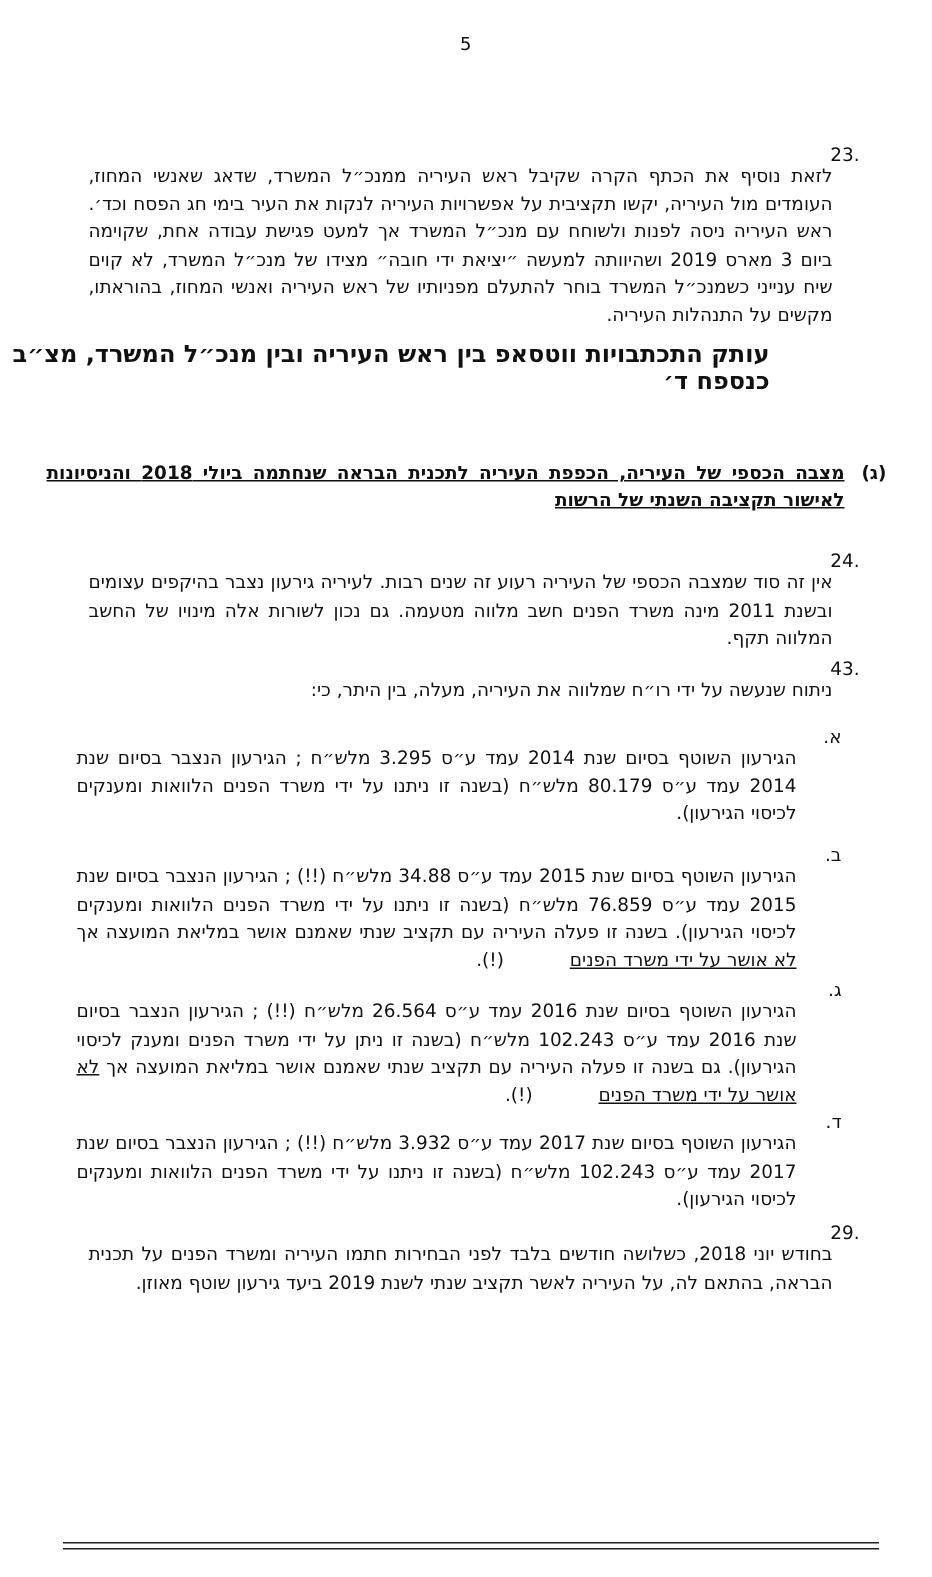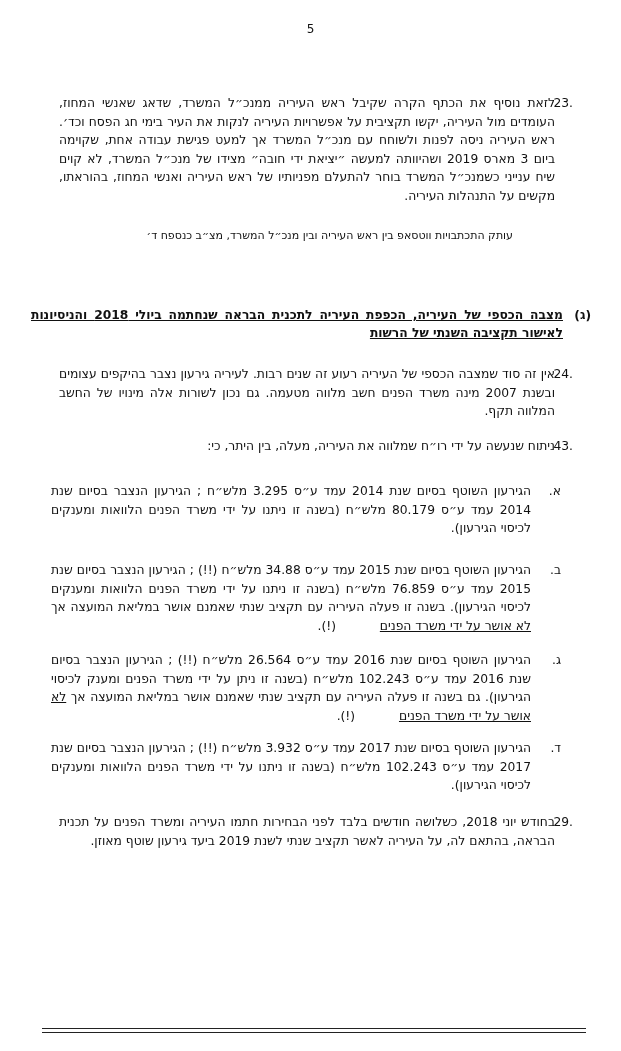--- a/index.html
+++ b/index.html
@@ -13,29 +13,29 @@
   .page-number {
     position: absolute; top: 22px; left: 0; right: 0;
     text-align: center; font-size: 12px; direction: ltr;
   }
   .para {
     position: absolute; right: 32px; width: 530px;
     font-size: 12.3px; line-height: 18.6px; text-align: justify;
     text-align-last: right;
   }
   .num { position: absolute; right: 16px; top: 0; direction: ltr; }
-  .body-text { display: block; margin-right: 34px; }
+  .body-text { display: block; margin-right: 34px; margin-top: 14px; }
   .sub {
     position: absolute; right: 60px; width: 510px;
     font-size: 12.3px; line-height: 18.6px; text-align: justify; text-align-last: right;
   }
   .sub .letter { position: absolute; right: 0; top: 0; }
   .sub .body-text { margin-right: 30px; }
   .bold-note {
-    position: absolute; font-weight: normal; font-size: 11px; line-height: 18px;
+    position: absolute; font-weight: bold; font-size: 16px; line-height: 18px;
   }
   .section {
     position: absolute; right: 30px; width: 560px; font-size: 12.3px; line-height: 18px;
     font-weight: bold;
   }
   .section .label { position: absolute; right: 0; top: 0; }
   .section .title { display: block; margin-right: 28px; text-decoration: underline; text-align: justify; text-align-last: right; }
   .u { text-decoration: underline; padding-left: 40px; }
   .footer-rule {
     position: absolute; left: 42px; width: 544px; top: 1028px;
@@ -56,21 +56,21 @@
 
   <div class="bold-note" style="top:227px; right:108px;">עותק התכתבויות ווטסאפ בין ראש העיריה ובין מנכ״ל המשרד, מצ״ב כנספח ד׳</div>
 
   <div class="section" style="top:306px;">
     <span class="label">(ג)</span>
     <span class="title">מצבה הכספי של העיריה, הכפפת העיריה לתכנית הבראה שנחתמה ביולי 2018 והניסיונות לאישור תקציבה השנתי של הרשות</span>
   </div>
 
   <div class="para" style="top:365px;">
     <span class="num">24.</span>
-    <span class="body-text">אין זה סוד שמצבה הכספי של העיריה רעוע זה שנים רבות. לעיריה גירעון נצבר בהיקפים עצומים ובשנת 2007 מינה משרד הפנים חשב מלווה מטעמה. גם נכון לשורות אלה מינויו של החשב המלווה תקף.</span>
+    <span class="body-text">אין זה סוד שמצבה הכספי של העיריה רעוע זה שנים רבות. לעיריה גירעון נצבר בהיקפים עצומים ובשנת 2011 מינה משרד הפנים חשב מלווה מטעמה. גם נכון לשורות אלה מינויו של החשב המלווה תקף.</span>
   </div>
 
   <div class="para" style="top:437px;">
     <span class="num">43.</span>
     <span class="body-text">ניתוח שנעשה על ידי רו״ח שמלווה את העיריה, מעלה, בין היתר, כי:</span>
   </div>
 
   <div class="sub" style="top:482px;">
     <span class="letter">א.</span>
     <span class="body-text">

